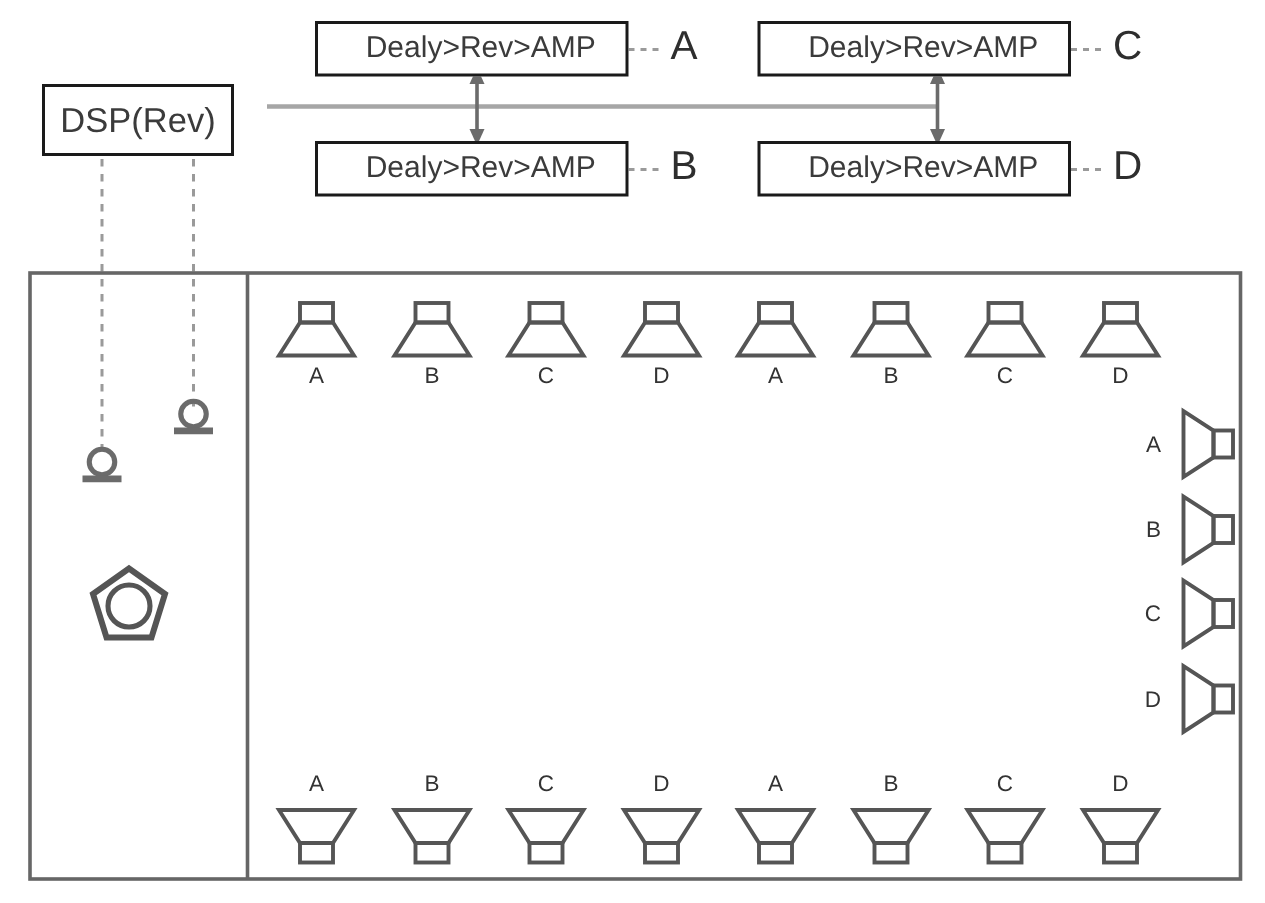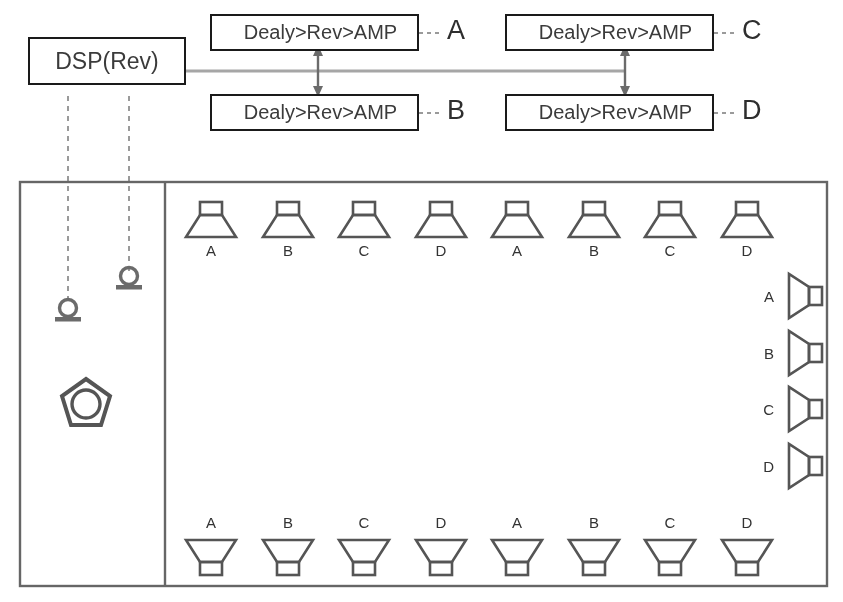--- a/index.html
+++ b/index.html
@@ -187,21 +187,21 @@
 
     <g>
       <use href="#spk-right" x="800" y="296"></use>
       <use href="#spk-right" x="800" y="353"></use>
       <use href="#spk-right" x="800" y="409"></use>
       <use href="#spk-right" x="800" y="466"></use>
     </g>
 
   </svg>
 
-  <div class="dsp-box" style="left:28px; top:37px; width:158px; height:48px;">
+  <div class="dsp-box" style="left:28px; top:56px; width:128px; height:48px;">
     <span>DSP(Rev)</span>
   </div>
 
   <div class="proc-box" style="left:210px; top:14px; width:209px; height:37px;">
     <span>Dealy&gt;Rev&gt;AMP</span>
   </div>
   <div class="chan-tag" style="left:447px; top:17px;">A</div>
 
   <div class="proc-box" style="left:210px; top:94px; width:209px; height:37px;">
     <span>Dealy&gt;Rev&gt;AMP</span>

